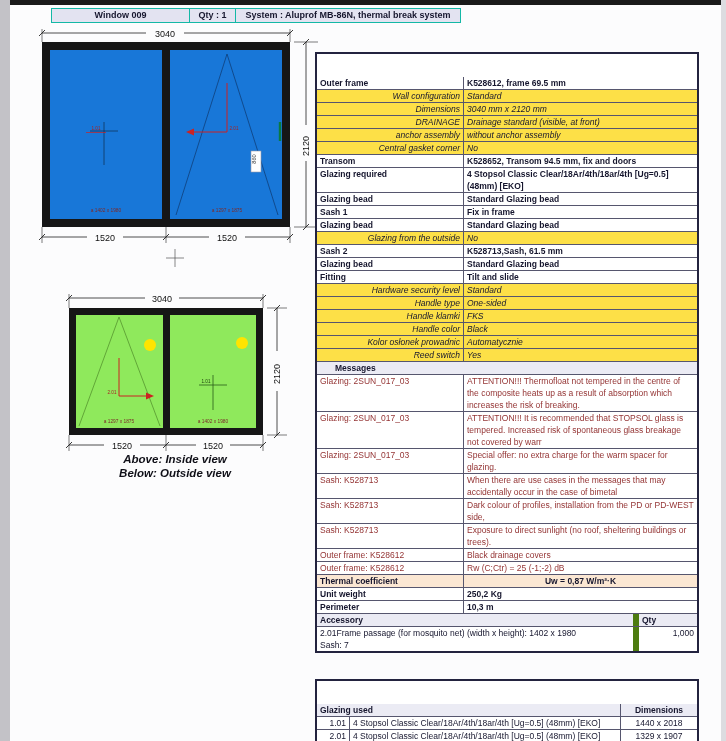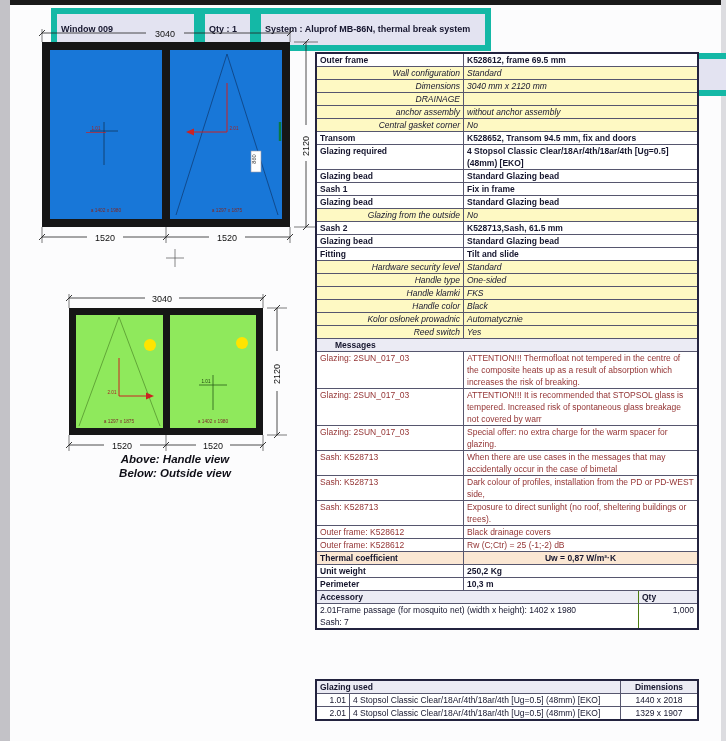--- a/index.html
+++ b/index.html
@@ -4,54 +4,54 @@
 <style>
   html,body{margin:0;padding:0;background:#9a999e;}
   .page{position:relative;width:726px;height:741px;background:#fcfcfd;overflow:hidden;
         font-family:"Liberation Sans",sans-serif;color:#16162e;}
   .edge-left{position:absolute;left:0;top:0;width:10px;height:741px;background:#c3c2c7;}
   .edge-top{position:absolute;left:10px;top:0;width:716px;height:5px;background:#1a1a1a;}
   .edge-right{position:absolute;right:0;top:0;width:5px;height:741px;background:#dcdce0;}
 
   
   .hdr{position:absolute;left:51px;top:8px;display:flex;}
-  .hdr-cell{border:6px solid #14b8a6;background:#e3e3f1;font-size:9px;font-weight:bold;
-            line-height:13px;height:13px;padding:9px 4px;margin-left:-1px;
+  .hdr-cell{border:1px solid #14b8a6;background:#e3e3f1;font-size:9px;font-weight:bold;
+            line-height:13px;height:13px;text-align:center;padding:0 4px;margin-left:-1px;
             white-space:nowrap;overflow:hidden;}
   .hdr-cell:first-child{margin-left:0;}
   .w-win{width:129px;} .w-qty{width:37px;} .w-sys{width:216px;} .w-col{width:225px;margin-top:45px;}
 
   
   svg{position:absolute;}
   svg text{font-family:"Liberation Sans",sans-serif;}
   .dimtxt{font-size:9px;fill:#111;}
   .tiny-red{font-size:4.6px;fill:#a82424;}
   .tiny-dark{font-size:4.6px;fill:#20400f;}
   .pane-size{font-size:4.8px;fill:#7c2a2a;}
   .caption{position:absolute;left:35px;top:452px;width:280px;text-align:center;
            font-size:11.5px;font-weight:bold;font-style:italic;color:#101018;line-height:14px;}
 
   
   .tbl{position:absolute;left:315px;width:384px;border:2px solid #23233f;background:#fff;
        font-size:8.5px;line-height:12px;box-sizing:border-box;}
   .trow{display:flex;border-top:1px solid #56566e;}
-  .trow:first-child{border-top:none;}
+  .trow:first-child{border-top:none;margin-top:23px;}
   .tl{width:140px;padding:0 3px;border-right:1px solid #56566e;flex:none;}
   .tv{flex:1;padding:0 3px;min-width:0;}
   .section{font-weight:bold;background:#fff;}
-  .prop{background:#fef9c3;}
+  .prop{background:#fde047;}
   .prop .tl{font-style:italic;text-align:right;}
   .prop .tv{font-style:italic;}
   .mhead{font-weight:bold;background:#ebebf4;padding:0 18px;}
   .msg{color:#943434;}
   .thermal{background:#fbe7d3;font-weight:bold;}
   .thermal .tv{text-align:center;}
   .boldrow{font-weight:bold;}
   .acc-main{flex:1;padding:0 3px;min-width:0;}
-  .qtycol{width:52px;flex:none;border-left:1px solid #4d7c0f;padding:0 3px;}
+  .qtycol{width:52px;flex:none;border-left:6px solid #4d7c0f;padding:0 3px;}
   .acc-head{font-weight:bold;background:#ebebf4;}
   .qty-val{text-align:right;}
   .gnum{width:26px;flex:none;text-align:right;padding:0 3px;border-right:1px solid #56566e;}
   .gdesc{flex:1;padding:0 3px;min-width:0;}
   .gdims{width:70px;flex:none;text-align:center;border-left:1px solid #56566e;padding:0 3px;}
   .ghead{font-weight:bold;background:#ebebf4;}
   .ghead .gleft{flex:1;padding:0 3px;}
 </style>
 </head>
 <body>
@@ -170,39 +170,40 @@
     <line x1="85" y1="157" x2="141" y2="157" stroke="#222" stroke-width="0.8"></line>
     <line x1="175" y1="157" x2="208" y2="157" stroke="#222" stroke-width="0.8"></line>
     <line x1="11" y1="160" x2="17" y2="154" stroke="#222" stroke-width="0.9"></line>
     <line x1="108" y1="160" x2="114" y2="154" stroke="#222" stroke-width="0.9"></line>
     <line x1="205" y1="160" x2="211" y2="154" stroke="#222" stroke-width="0.9"></line>
     <text class="dimtxt" x="67" y="160.5" text-anchor="middle">1520</text>
     <text class="dimtxt" x="158" y="160.5" text-anchor="middle">1520</text>
   </svg>
 
   <div class="caption">
-    <div>Above: Handle view</div>
+    <div>Above: Inside view</div>
     <div>Below: Outside view</div>
   </div>
 
   <div class="tbl" style="top:52px;">
     <div class="trow section">
         <div class="tl">Outer frame</div>
         <div class="tv">K528612, frame 69.5 mm</div>
       </div>
     <div class="trow prop">
         <div class="tl">Wall configuration</div>
         <div class="tv">Standard</div>
       </div>
     <div class="trow prop">
         <div class="tl">Dimensions</div>
         <div class="tv">3040 mm x 2120 mm</div>
       </div>
     <div class="trow prop">
         <div class="tl">DRAINAGE</div>
+        <div class="tv">Drainage standard (visible, at front)</div>
       </div>
     <div class="trow prop">
         <div class="tl">anchor assembly</div>
         <div class="tv">without anchor assembly</div>
       </div>
     <div class="trow prop">
         <div class="tl">Central gasket corner</div>
         <div class="tv">No</div>
       </div>
     <div class="trow section">

